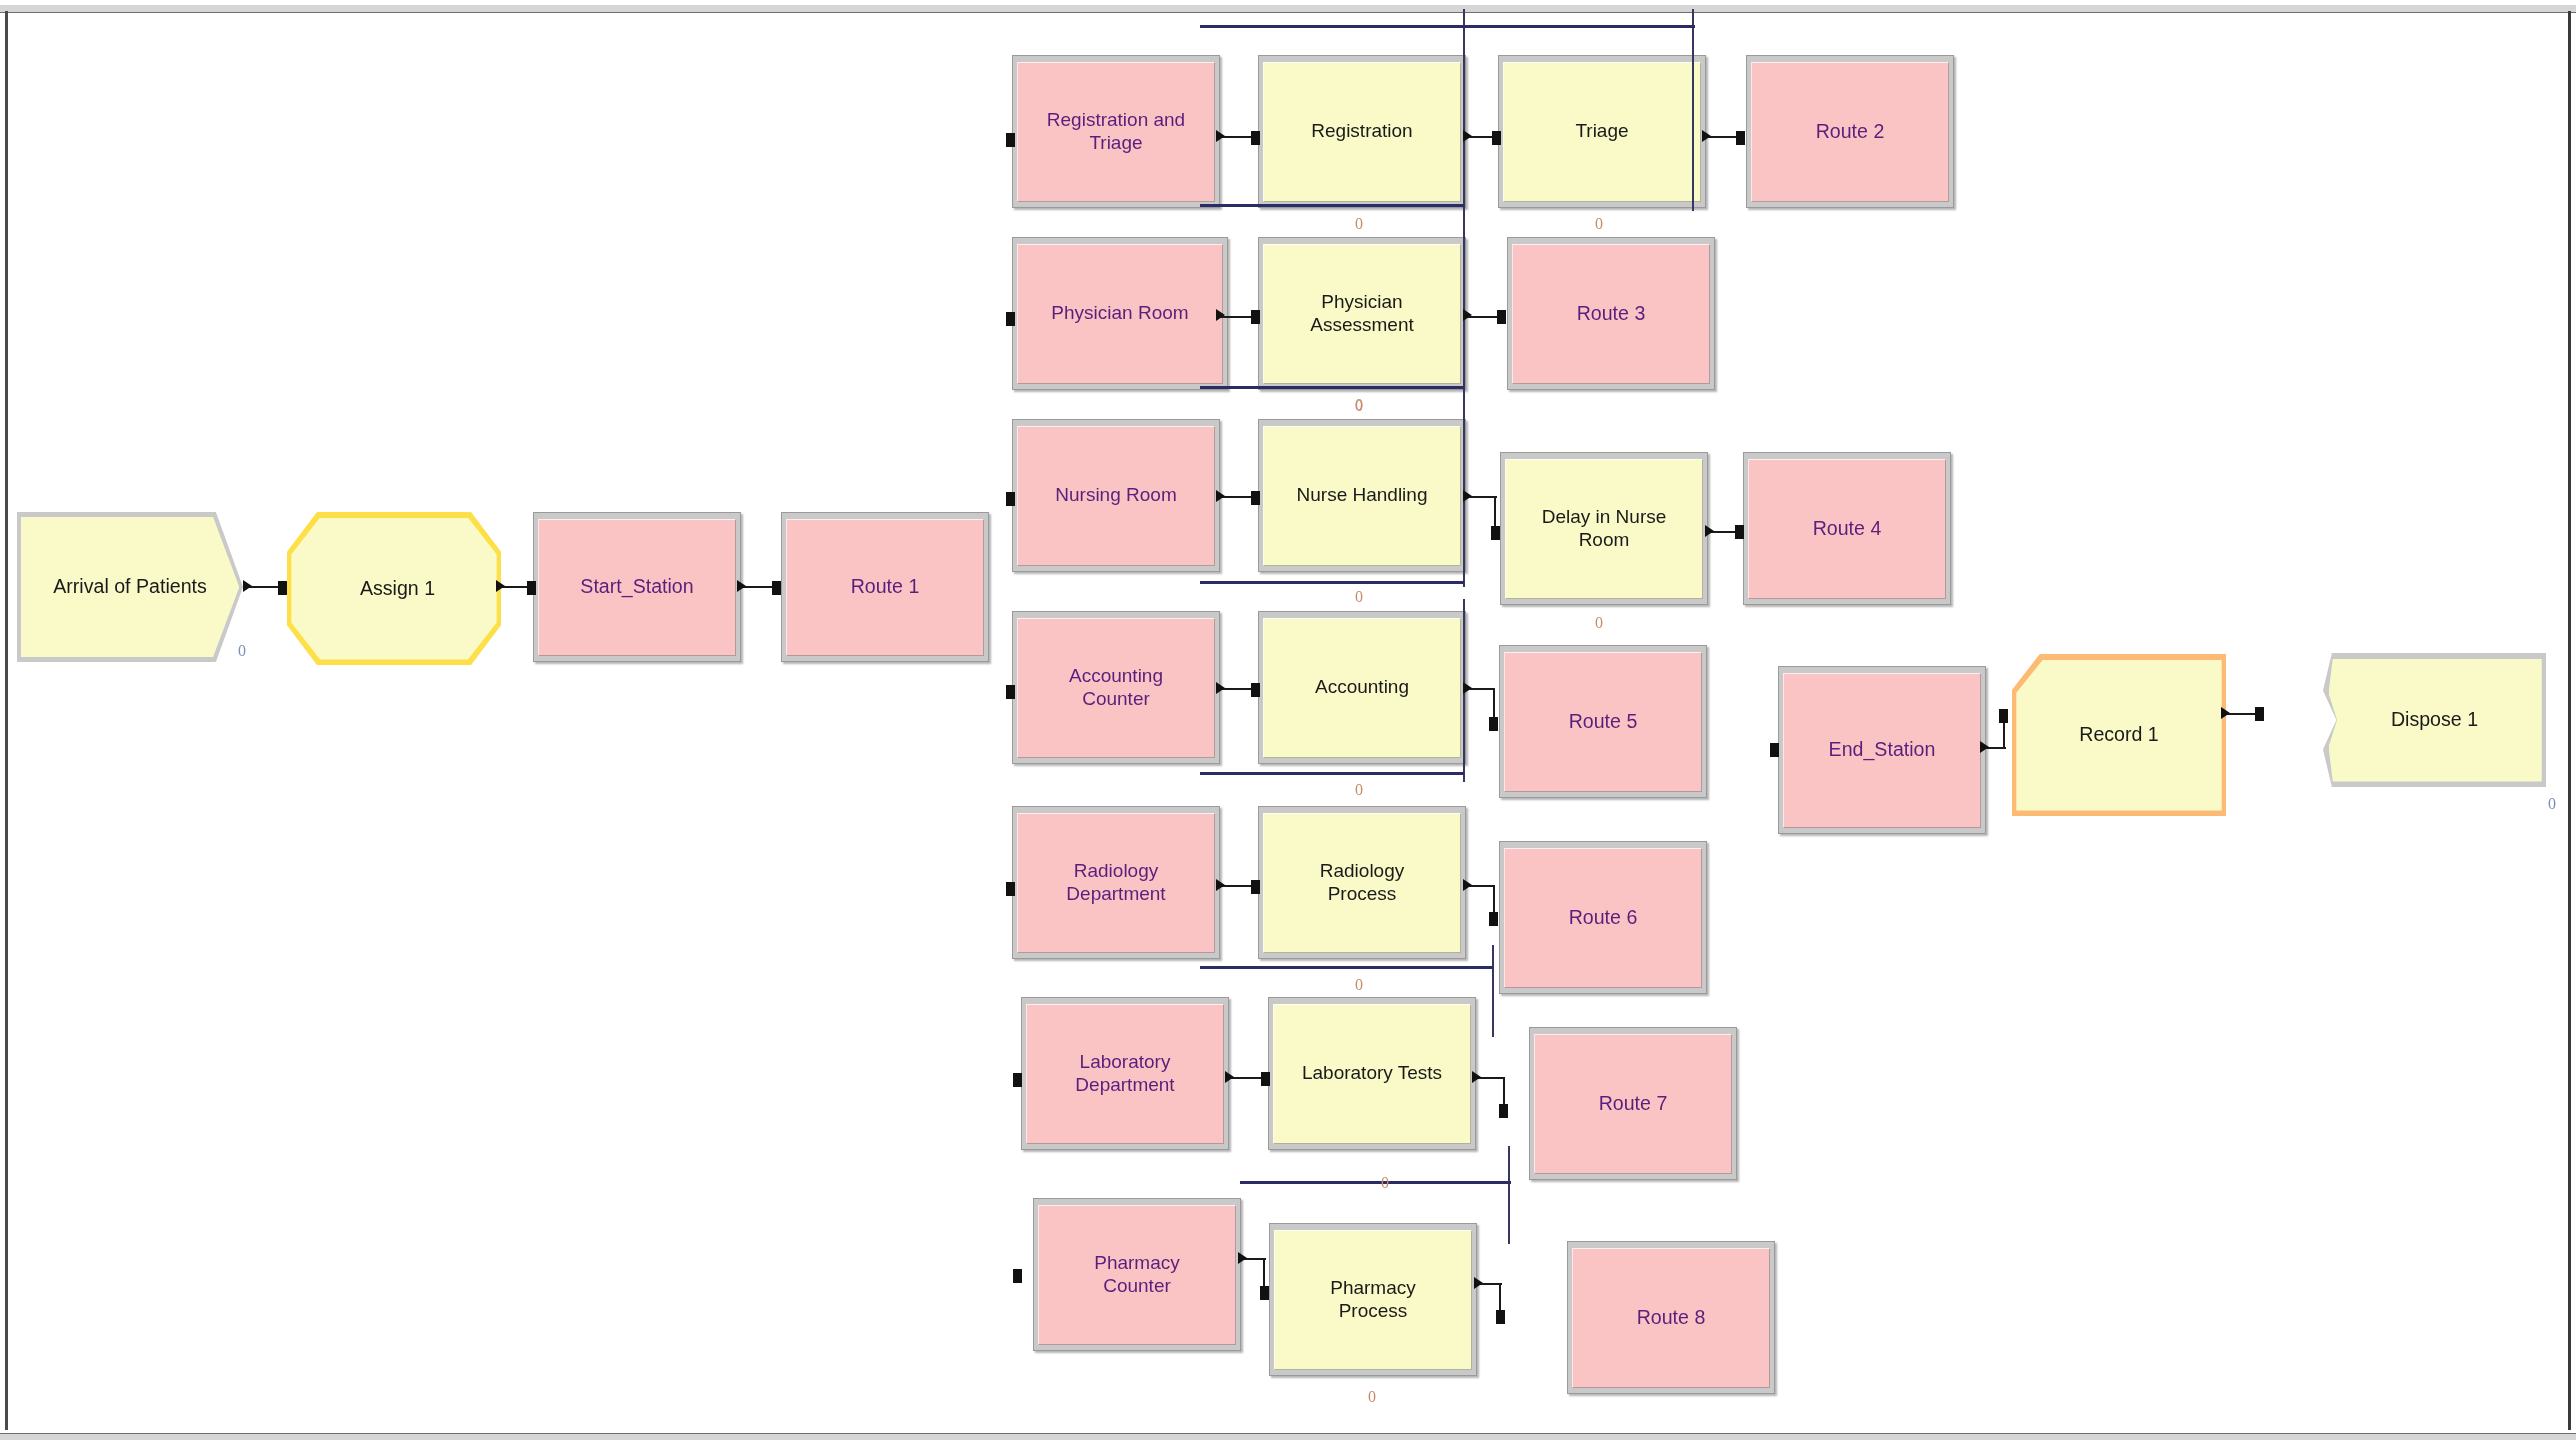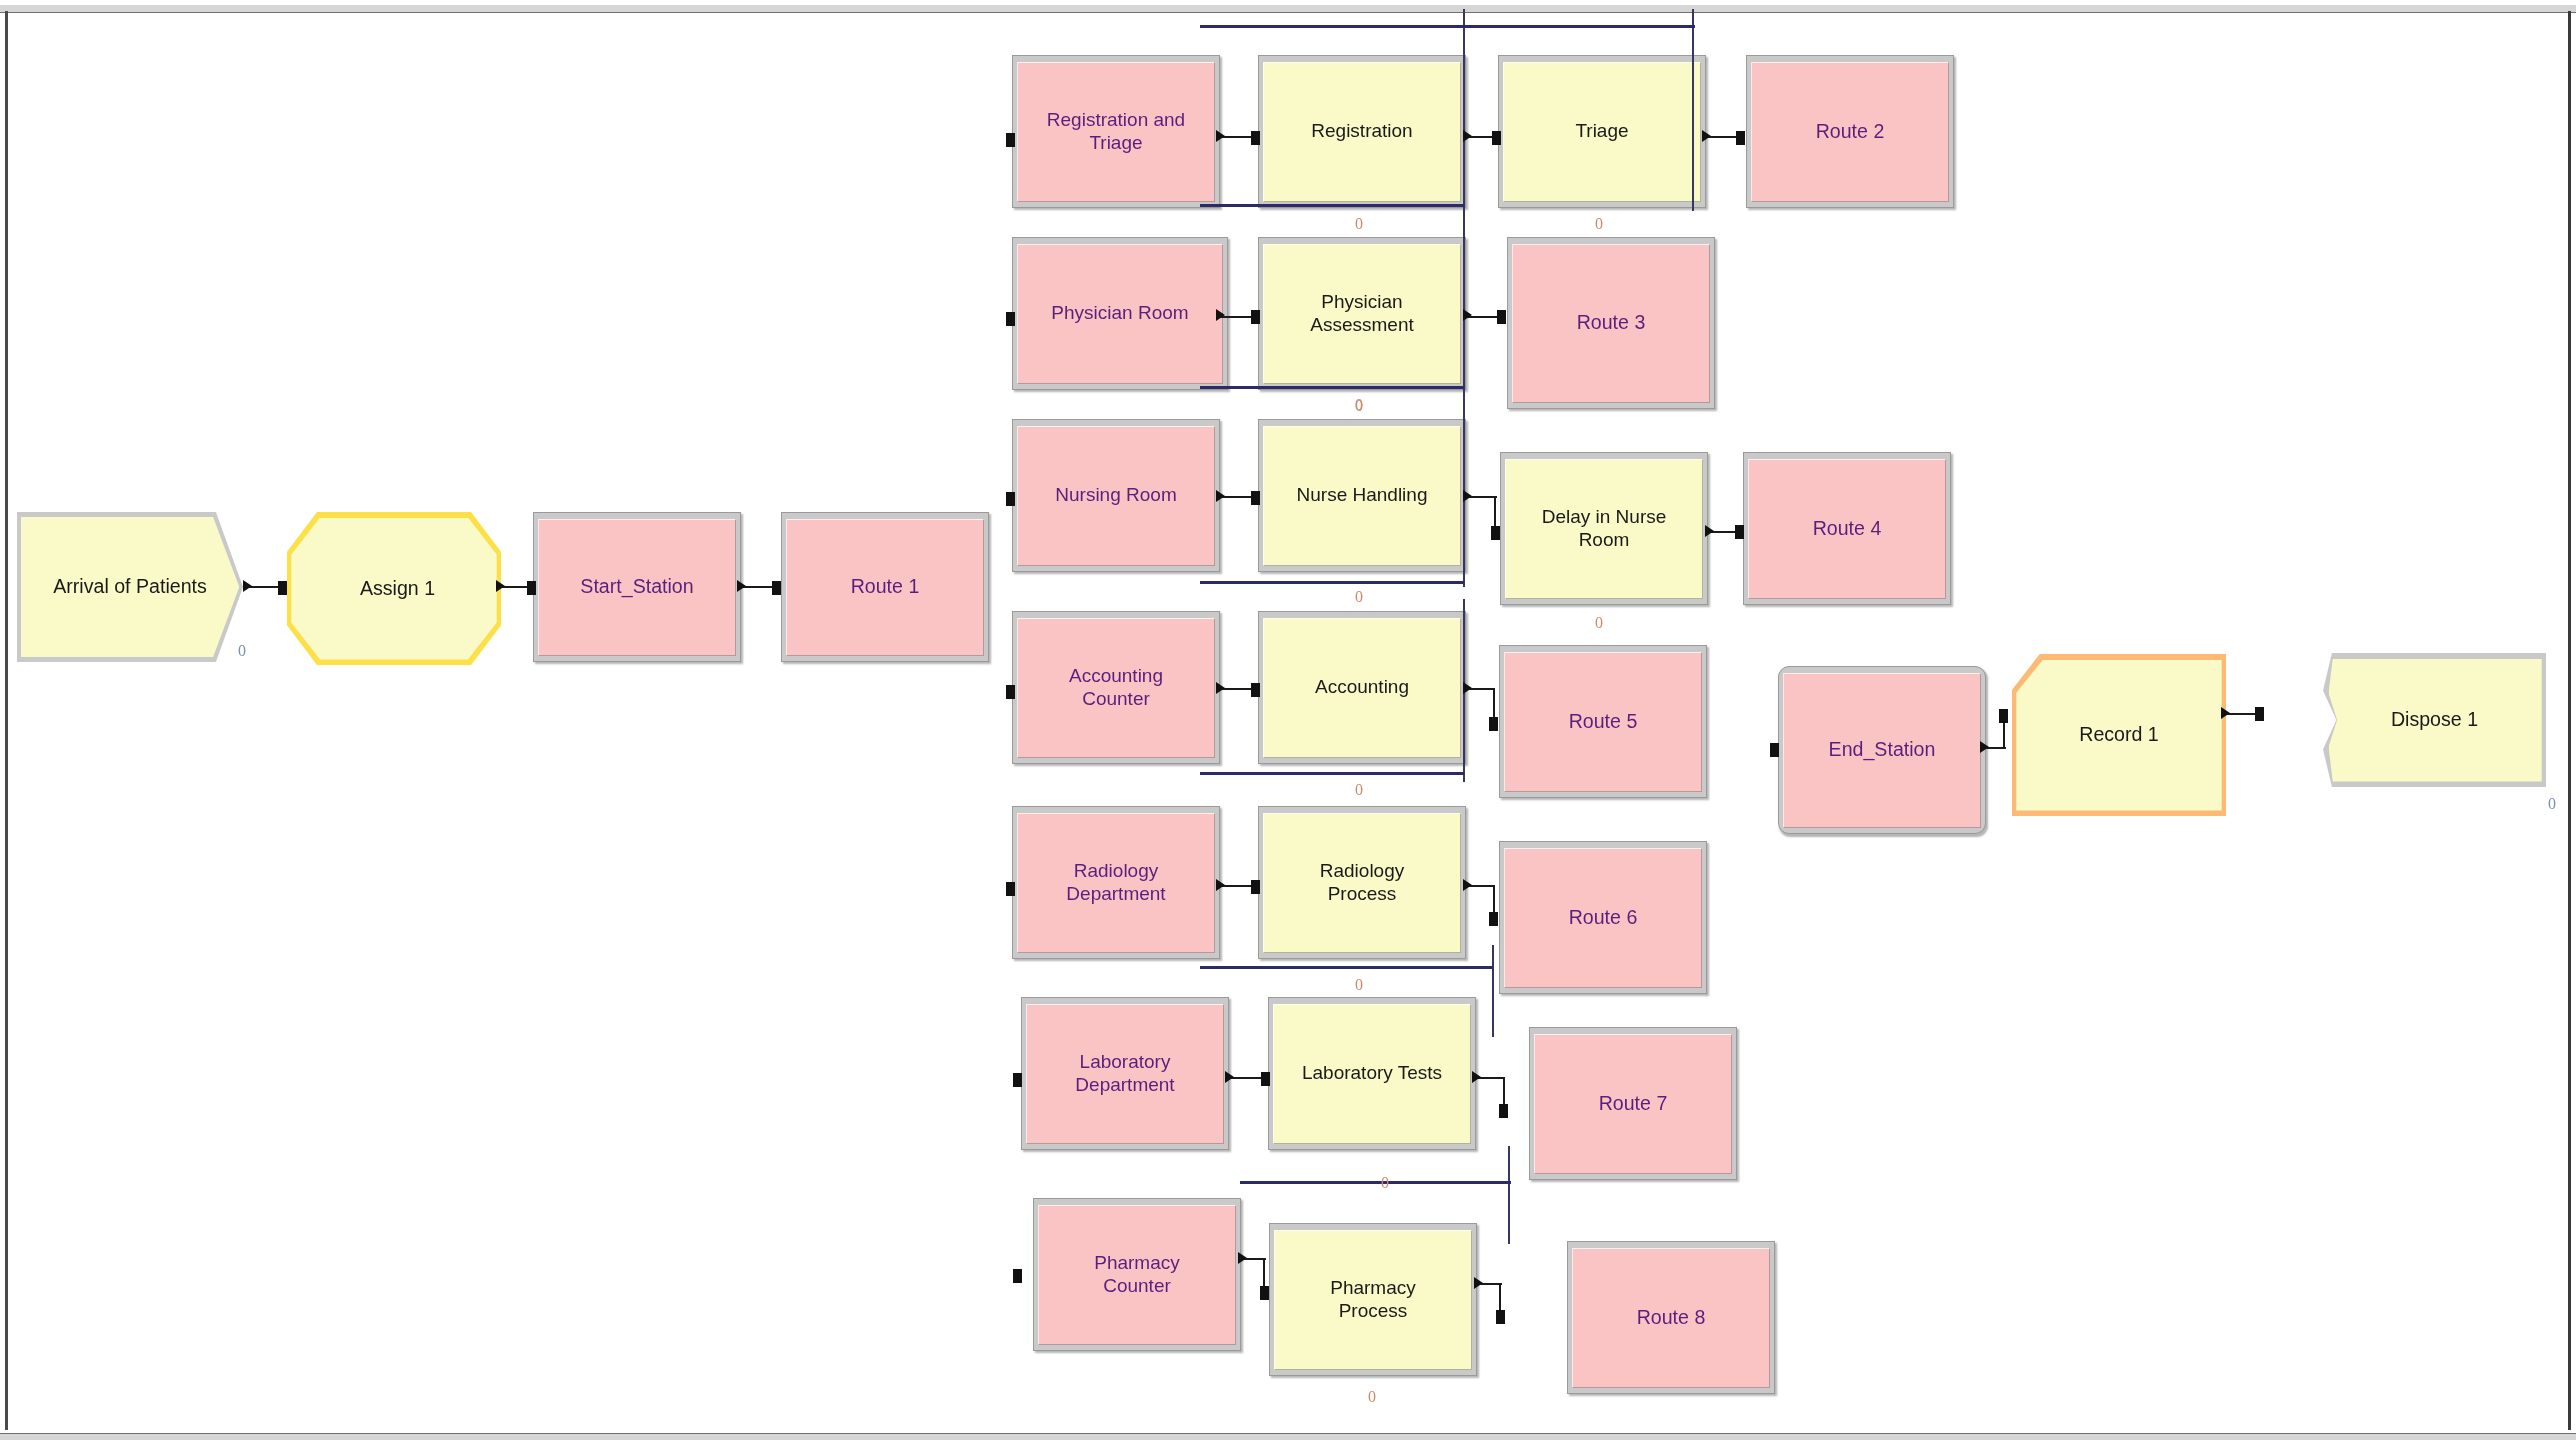--- a/index.html
+++ b/index.html
@@ -246,21 +246,21 @@
 Assessment</span>
   </div>
   <div class="vline" style="left:1463px;top:229px;height:177px;"></div>
   <div class="qline" style="left:1200px;top:386px;width:264px;"></div>
   <div class="counter orange" style="left:1355px;top:397px;">0</div>
 
   <div class="conn h" style="left:1466px;top:316px;width:38px;"></div>
   <div class="tri" style="left:1463px;top:309px;"></div>
   <div class="cap" style="left:1497px;top:310px;"></div>
 
-  <div class="node rect pink" style="left:1507px;top:237px;width:208px;height:172px;font-size:19.6px;">
+  <div class="node rect pink" style="left:1507px;top:237px;width:208px;height:153px;font-size:19.6px;">
     <div class="face"></div>
     <span class="lbl">Route 3</span>
   </div>
 
   <div class="cap" style="left:1006px;top:492px;"></div>
   <div class="node rect pink" style="left:1012px;top:419px;width:208px;height:153px;font-size:19px;">
     <div class="face"></div>
     <span class="lbl">Nursing Room</span>
   </div>
 
@@ -409,21 +409,21 @@
   <div class="conn v" style="left:1499px;top:1283px;height:34px;"></div>
   <div class="tri" style="left:1474px;top:1277px;"></div>
   <div class="cap" style="left:1496px;top:1310px;"></div>
 
   <div class="node rect pink" style="left:1567px;top:1241px;width:208px;height:153px;font-size:19.6px;">
     <div class="face"></div>
     <span class="lbl">Route 8</span>
   </div>
 
   <div class="cap" style="left:1770px;top:743px;"></div>
-  <div class="node rect pink" style="left:1778px;top:666px;width:208px;height:168px;font-size:19.6px;border-radius:11px;">
+  <div class="node rect pink" style="left:1778px;top:666px;width:208px;height:168px;font-size:19.6px;">
     <div class="face"></div>
     <span class="lbl">End_Station</span>
   </div>
 
   <div class="conn h" style="left:1984px;top:747px;width:22px;"></div>
   <div class="conn v" style="left:2003px;top:715px;height:34px;"></div>
   <div class="tri" style="left:1980px;top:741px;"></div>
   <div class="cap" style="left:1999px;top:709px;"></div>
 
   <div class="node record yellow" style="left:2012px;top:654px;width:214px;height:162px;font-size:19.6px;">

